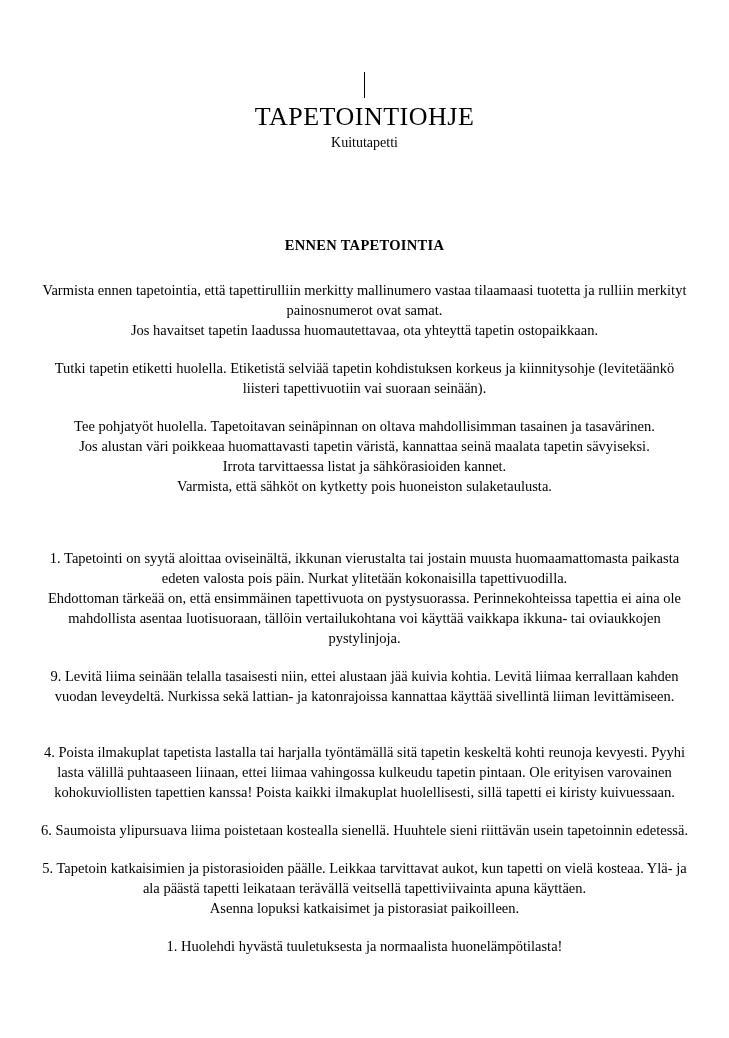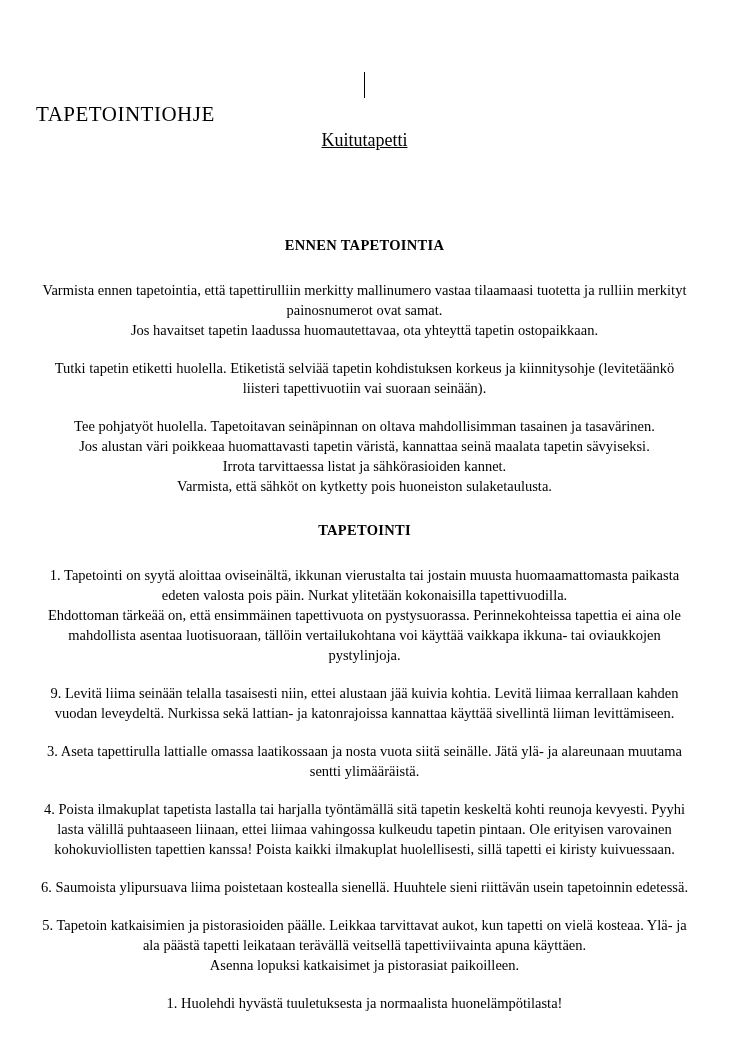--- a/index.html
+++ b/index.html
@@ -21,33 +21,32 @@
     padding: 0 36px;
     position: relative;
   }
   .caret {
     width: 1px;
     height: 26px;
     background: #000;
     margin: 72px auto 0 auto;
   }
   .doc-title {
-    text-align: left;
-    font-size: 21px;
+    text-align: center;
+    font-size: 26px;
     letter-spacing: 0.5px;
     margin: 4px 0 0 0;
     font-weight: normal;
     font-family: "Liberation Serif", serif;
   }
   .doc-subtitle {
     text-align: center;
-    font-size: 18px;
+    font-size: 14px;
     margin: 3px 0 0 0;
     font-weight: normal;
-    text-decoration: underline;
   }
   .section-heading {
     text-align: center;
     font-size: 14.5px;
     margin: 0;
     font-weight: bold;
     letter-spacing: 0.3px;
   }
   .para {
     text-align: center;
@@ -76,28 +75,26 @@
 
   <div class="spacer-l"></div>
   <p class="para">Varmista ennen tapetointia, että tapettirulliin merkitty mallinumero vastaa tilaamaasi tuotetta ja rulliin merkityt painosnumerot ovat samat.<br>Jos havaitset tapetin laadussa huomautettavaa, ota yhteyttä tapetin ostopaikkaan.</p>
   <div class="spacer-m"></div>
   <p class="para">Tutki tapetin etiketti huolella. Etiketistä selviää tapetin kohdistuksen korkeus ja kiinnitysohje (levitetäänkö liisteri tapettivuotiin vai suoraan seinään).</p>
   <div class="spacer-m"></div>
   <p class="para">Tee pohjatyöt huolella. Tapetoitavan seinäpinnan on oltava mahdollisimman tasainen ja tasavärinen.<br>Jos alustan väri poikkeaa huomattavasti tapetin väristä, kannattaa seinä maalata tapetin sävyiseksi.<br>Irrota tarvittaessa listat ja sähkörasioiden kannet.<br>Varmista, että sähköt on kytketty pois huoneiston sulaketaulusta.</p>
 
   <div class="spacer-l"></div>
 
-  <div class="section-heading">TAPETOINTI</div>
 
   <div class="spacer-l"></div>
   <p class="para">1. Tapetointi on syytä aloittaa oviseinältä, ikkunan vierustalta tai jostain muusta huomaamattomasta paikasta edeten valosta pois päin. Nurkat ylitetään kokonaisilla tapettivuodilla.<br>Ehdottoman tärkeää on, että ensimmäinen tapettivuota on pystysuorassa. Perinnekohteissa tapettia ei aina ole mahdollista asentaa luotisuoraan, tällöin vertailukohtana voi käyttää vaikkapa ikkuna- tai oviaukkojen pystylinjoja.</p>
   <div class="spacer-m"></div>
   <p class="para">9. Levitä liima seinään telalla tasaisesti niin, ettei alustaan jää kuivia kohtia. Levitä liimaa kerrallaan kahden vuodan leveydeltä. Nurkissa sekä lattian- ja katonrajoissa kannattaa käyttää sivellintä liiman levittämiseen.</p>
   <div class="spacer-m"></div>
-  <p class="para">3. Aseta tapettirulla lattialle omassa laatikossaan ja nosta vuota siitä seinälle. Jätä ylä- ja alareunaan muutama sentti ylimääräistä.</p>
   <div class="spacer-m"></div>
   <p class="para">4. Poista ilmakuplat tapetista lastalla tai harjalla työntämällä sitä tapetin keskeltä kohti reunoja kevyesti. Pyyhi lasta välillä puhtaaseen liinaan, ettei liimaa vahingossa kulkeudu tapetin pintaan. Ole erityisen varovainen kohokuviollisten tapettien kanssa! Poista kaikki ilmakuplat huolellisesti, sillä tapetti ei kiristy kuivuessaan.</p>
   <div class="spacer-m"></div>
   <p class="para">6. Saumoista ylipursuava liima poistetaan kostealla sienellä. Huuhtele sieni riittävän usein tapetoinnin edetessä.</p>
   <div class="spacer-m"></div>
   <p class="para">5. Tapetoin katkaisimien ja pistorasioiden päälle. Leikkaa tarvittavat aukot, kun tapetti on vielä kosteaa. Ylä- ja ala päästä tapetti leikataan terävällä veitsellä tapettiviivainta apuna käyttäen.<br>Asenna lopuksi katkaisimet ja pistorasiat paikoilleen.</p>
   <div class="spacer-m"></div>
   <p class="para">1. Huolehdi hyvästä tuuletuksesta ja normaalista huonelämpötilasta!</p>
 
 </div>

